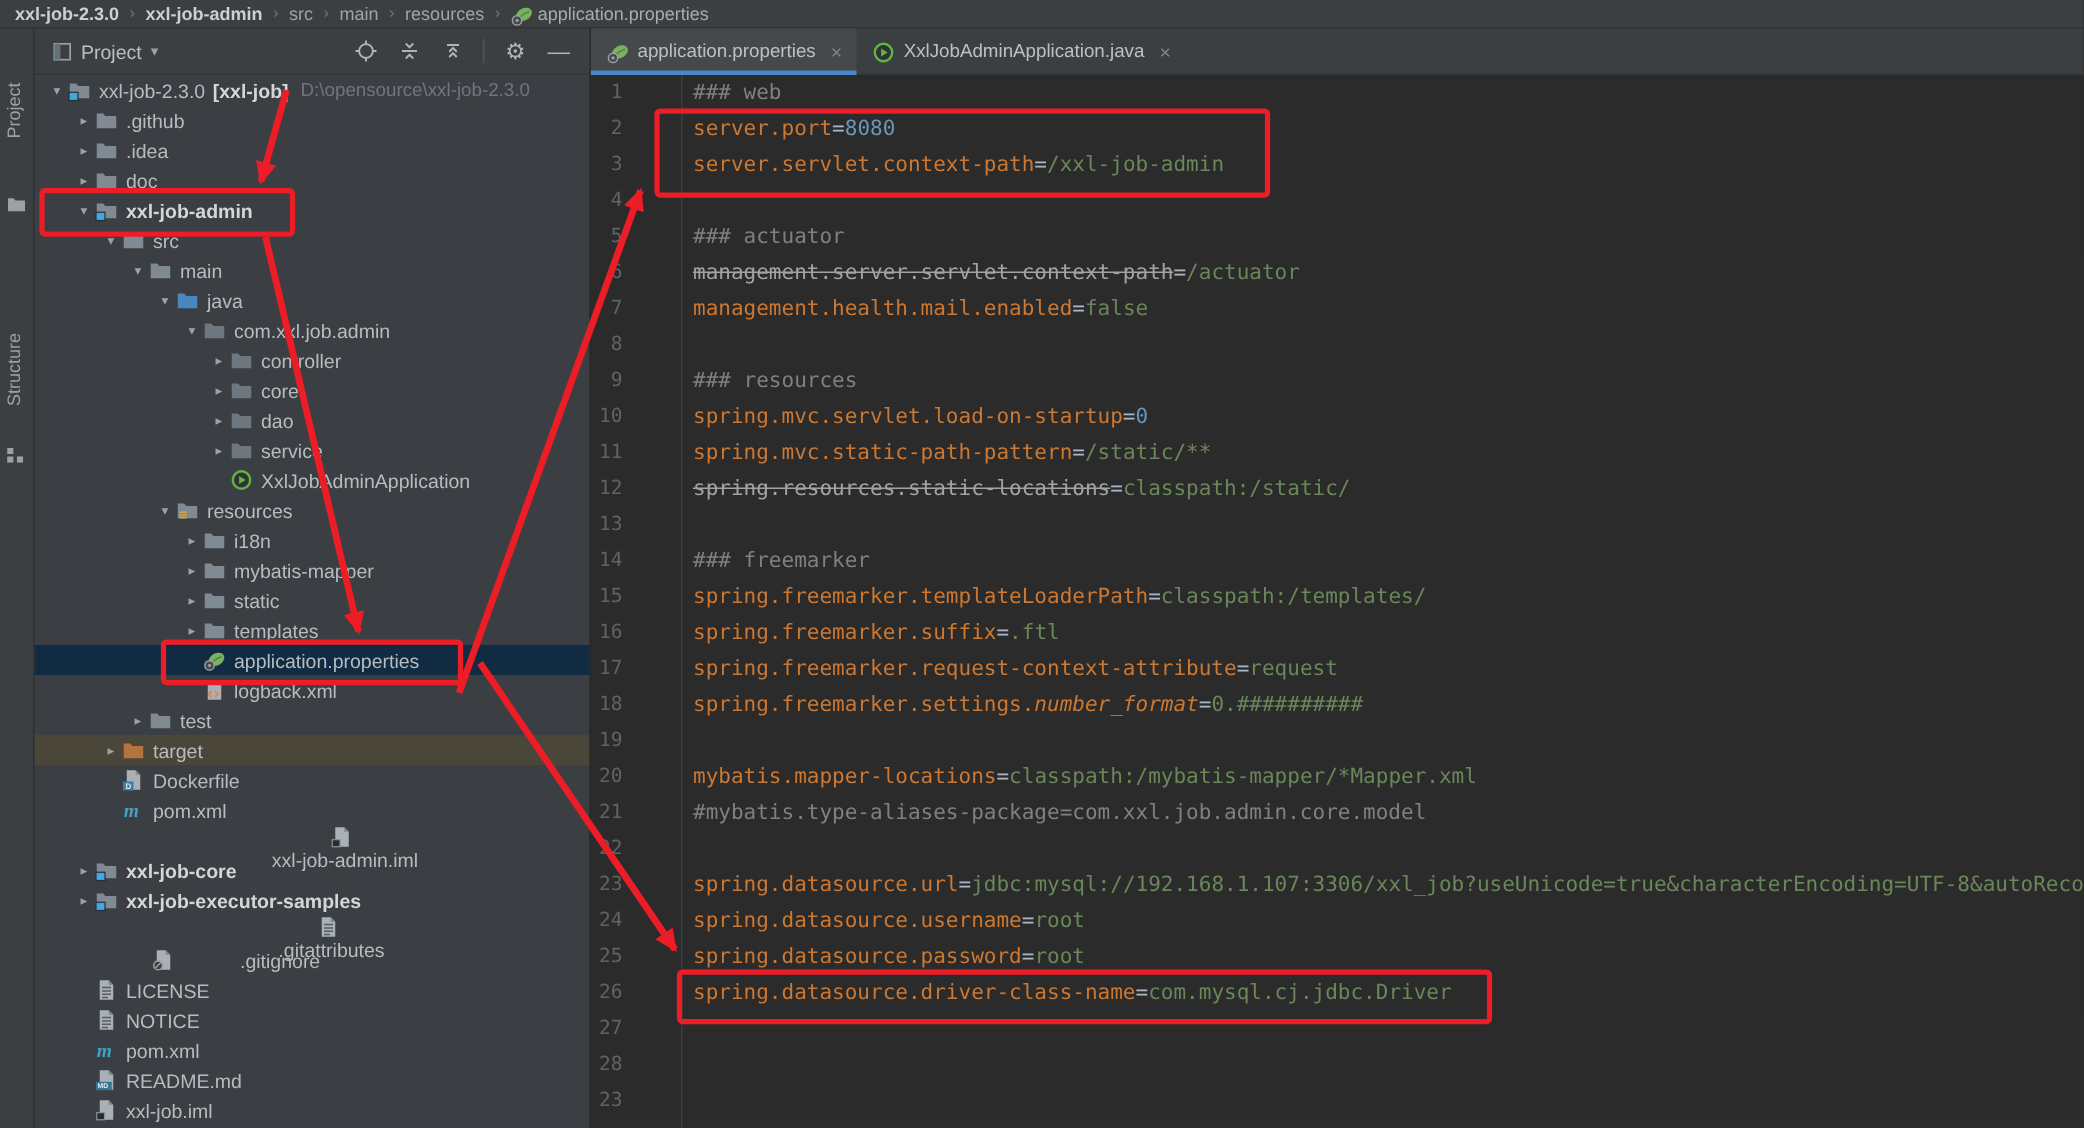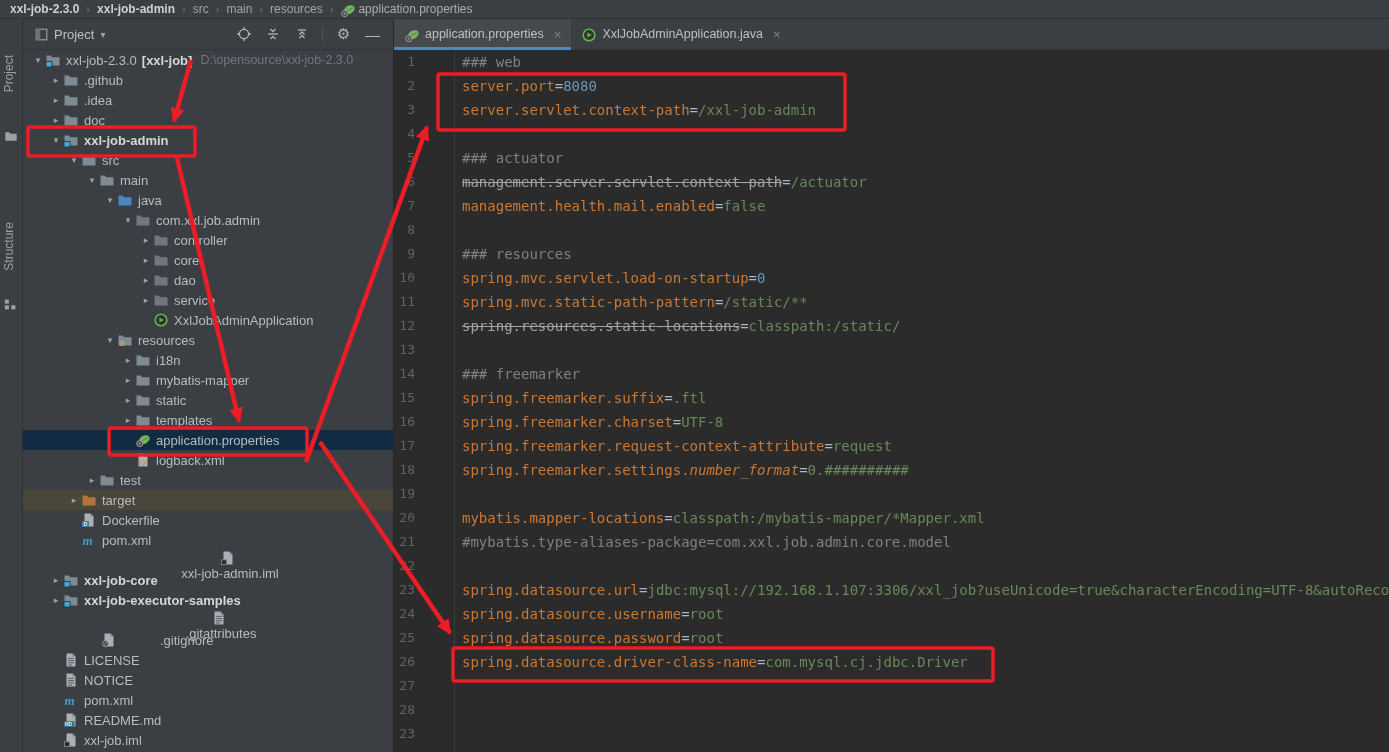--- a/index.html
+++ b/index.html
@@ -486,22 +486,22 @@
         <div class="cline"><span class="cm">### actuator</span></div>
         <div class="cline"><span class="ks">management.server.servlet.context-path</span><span class="eq">=</span><span class="v">/actuator</span></div>
         <div class="cline"><span class="k">management.health.mail.enabled</span><span class="eq">=</span><span class="v">false</span></div>
         <div class="cline"></div>
         <div class="cline"><span class="cm">### resources</span></div>
         <div class="cline"><span class="k">spring.mvc.servlet.load-on-startup</span><span class="eq">=</span><span class="n">0</span></div>
         <div class="cline"><span class="k">spring.mvc.static-path-pattern</span><span class="eq">=</span><span class="v">/static/**</span></div>
         <div class="cline"><span class="ks">spring.resources.static-locations</span><span class="eq">=</span><span class="v">classpath:/static/</span></div>
         <div class="cline"></div>
         <div class="cline"><span class="cm">### freemarker</span></div>
+        <div class="cline"><span class="k">spring.freemarker.templateLoaderPath</span><span class="eq">=</span><span class="v">classpath:/templates/</span></div>
         <div class="cline"><span class="k">spring.freemarker.suffix</span><span class="eq">=</span><span class="v">.ftl</span></div>
-        <div class="cline"><span class="k">spring.freemarker.charset</span><span class="eq">=</span><span class="v">UTF-8</span></div>
         <div class="cline"><span class="k">spring.freemarker.request-context-attribute</span><span class="eq">=</span><span class="v">request</span></div>
         <div class="cline"><span class="k">spring.freemarker.settings.</span><span class="ki">number_format</span><span class="eq">=</span><span class="v">0.##########</span></div>
         <div class="cline"></div>
         <div class="cline"><span class="k">mybatis.mapper-locations</span><span class="eq">=</span><span class="v">classpath:/mybatis-mapper/*Mapper.xml</span></div>
         <div class="cline"><span class="cm">#mybatis.type-aliases-package=com.xxl.job.admin.core.model</span></div>
         <div class="cline"></div>
         <div class="cline"><span class="k">spring.datasource.url</span><span class="eq">=</span><span class="v">jdbc:mysql://192.168.1.107:3306/xxl_job?useUnicode=true&amp;characterEncoding=UTF-8&amp;autoReconnect=true</span></div>
         <div class="cline"><span class="k">spring.datasource.username</span><span class="eq">=</span><span class="v">root</span></div>
         <div class="cline"><span class="k">spring.datasource.password</span><span class="eq">=</span><span class="v">root</span></div>
         <div class="cline"><span class="k">spring.datasource.driver-class-name</span><span class="eq">=</span><span class="v">com.mysql.cj.jdbc.Driver</span></div>

